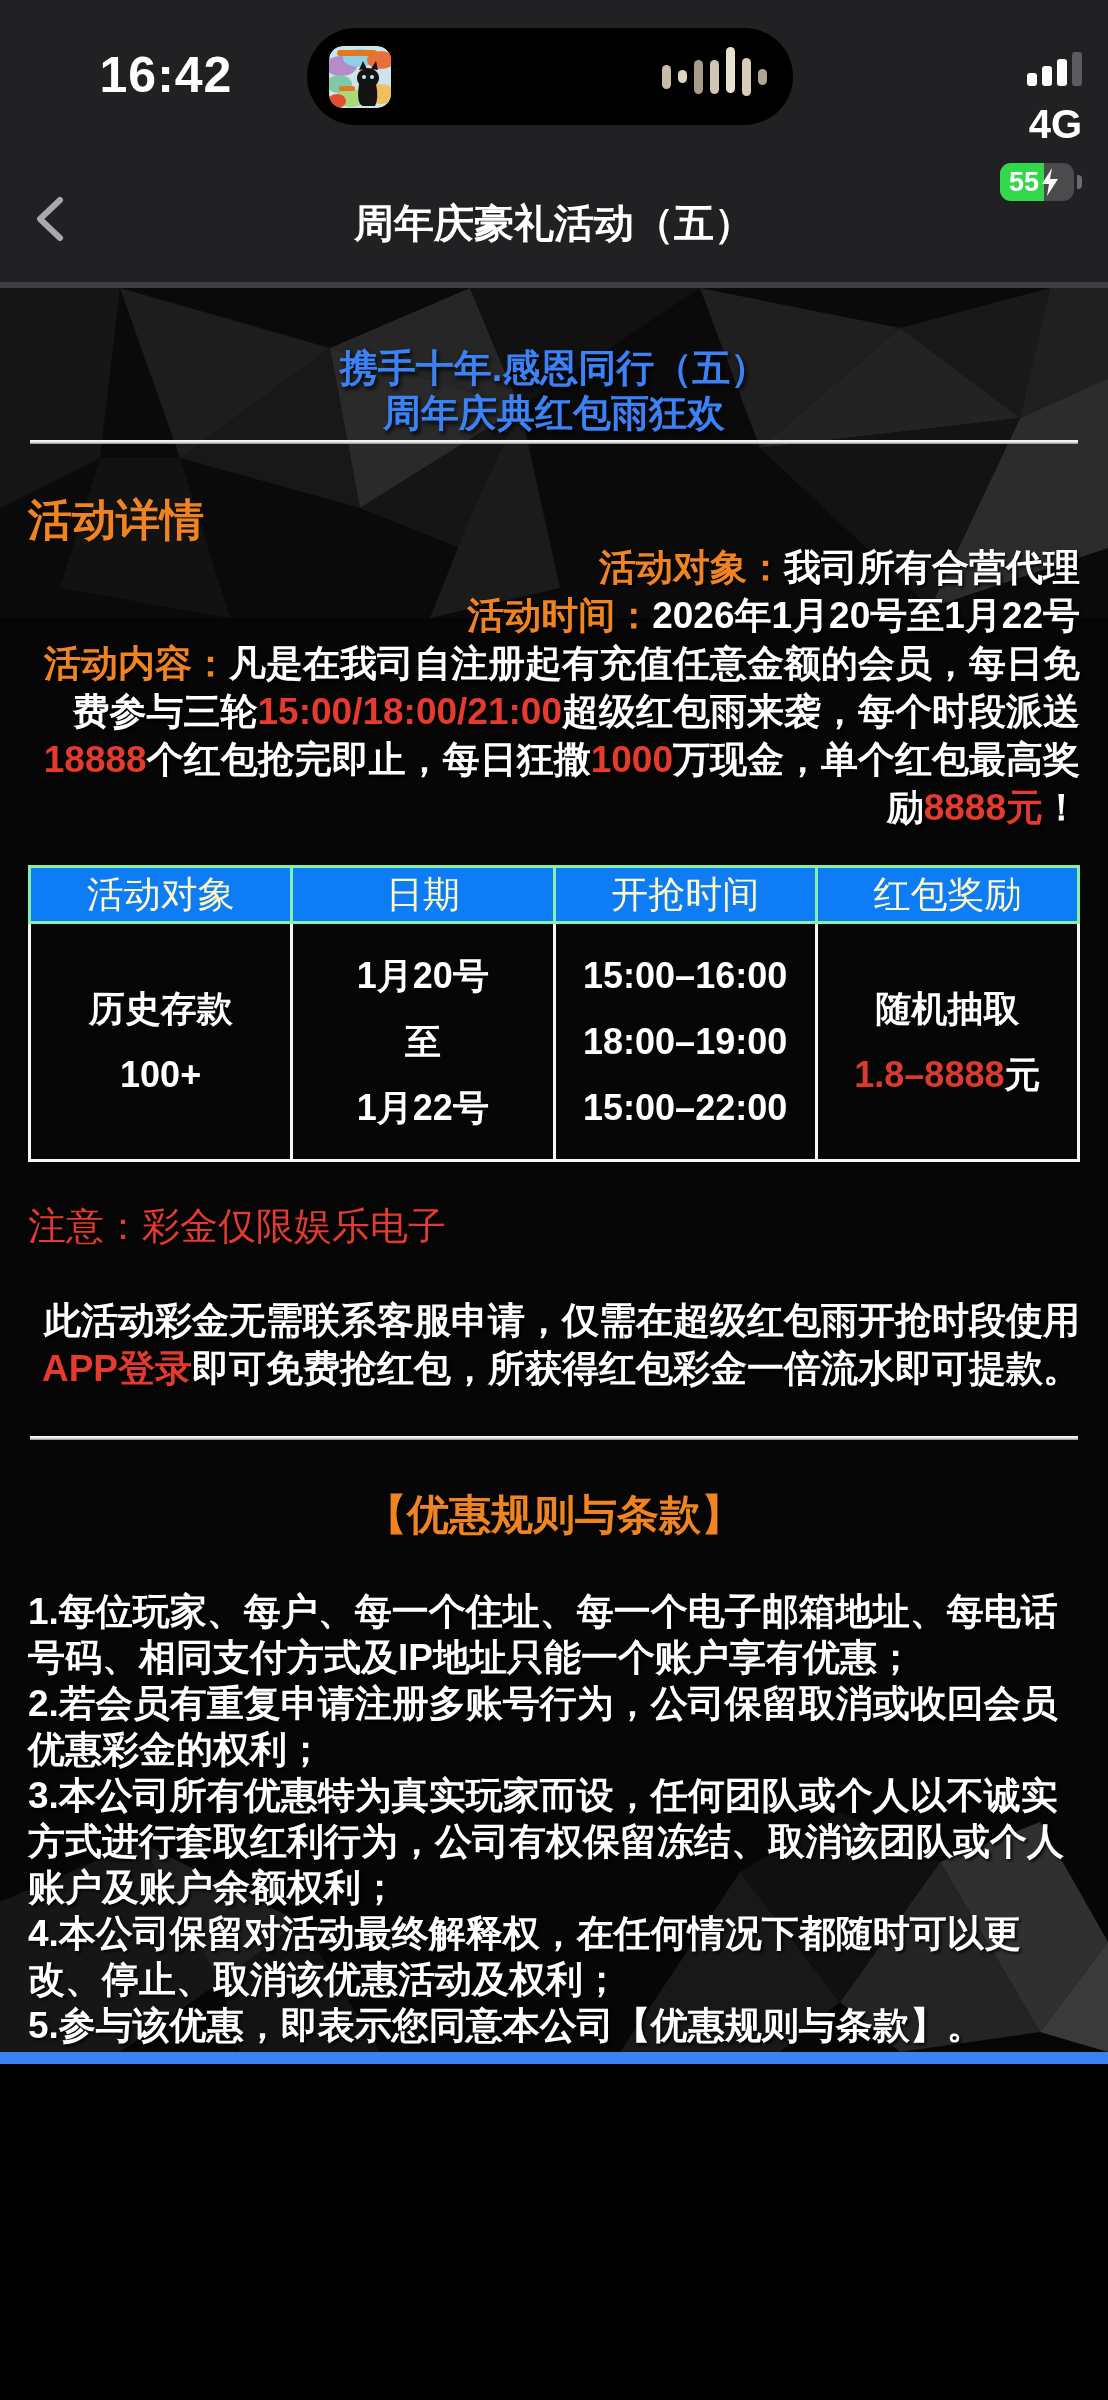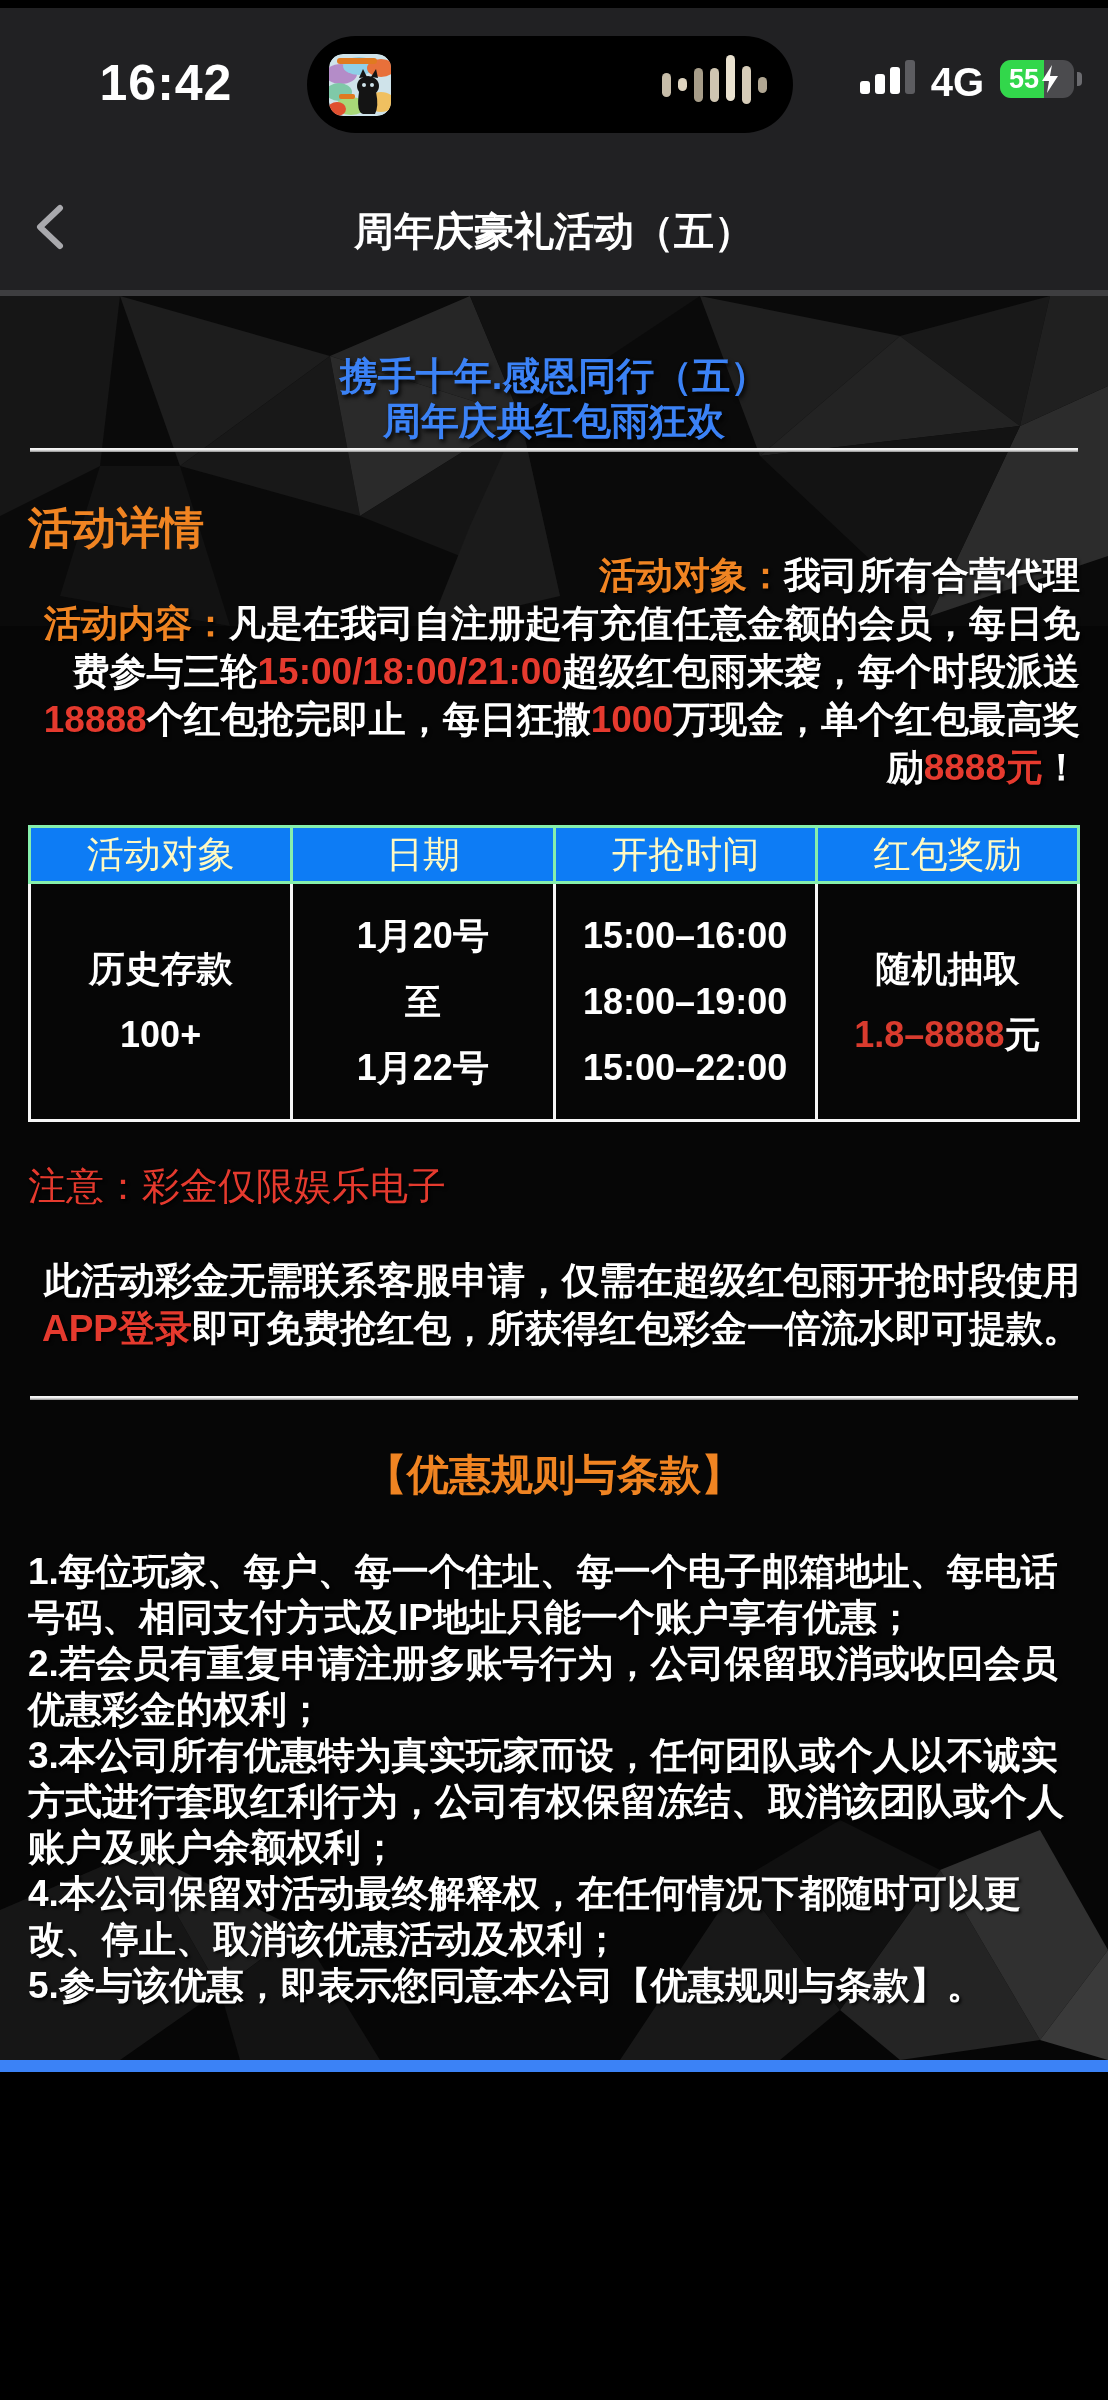--- a/index.html
+++ b/index.html
@@ -1,30 +1,30 @@
 <!DOCTYPE html>
 <html><head>
 <meta charset="utf-8">
 <style>
   * { margin:0; padding:0; box-sizing:border-box; }
   html,body { width:1108px; height:2400px; background:#000; }
   body { font-family:"Liberation Sans","DejaVu Sans",sans-serif; }
-  .phone { position:relative; width:1108px; height:2064px; overflow:hidden; background:#060606;margin-top:8px; }
+  .phone { position:relative; width:1108px; height:2064px; overflow:hidden; background:#060606; }
 
   
   .header { position:absolute; top:0; left:0; width:100%; height:288px; background:#212123; }
   .header-border { position:absolute; bottom:0; left:0; width:100%; height:6px; background:#3e3e40; }
   .status-time { position:absolute; left:96px; top:46px; width:140px; text-align:center;
                  color:#fff; font-size:50px; font-weight:bold; letter-spacing:1px; }
   .island { position:absolute; left:307px; top:28px; width:486px; height:97px; border-radius:49px;
             background:#000; display:flex; align-items:center; }
   .island .app-icon { width:62px; height:62px; margin-left:22px; border-radius:14px; overflow:hidden; }
   .waveform { position:absolute; right:26px; top:0; height:97px; display:flex; align-items:center; gap:7px; }
   .waveform i { display:block; width:9px; border-radius:5px; }
-  .status-right { position:absolute; right:26px; top:52px; height:50px; display:flex; align-items:flex-start; gap:16px; }
+  .status-right { position:absolute; right:26px; top:52px; height:50px; display:flex; align-items:flex-end; gap:16px;flex-direction:column; }
   .signal { display:flex; align-items:flex-end; gap:5px; height:34px; }
   .signal i { display:block; width:10px; border-radius:3px; background:#fff; }
   .signal i.s1{height:13px;} .signal i.s2{height:20px;} .signal i.s3{height:27px;}
   .signal i.s4{height:34px; background:#5c5c60;}
   .net-label { color:#fff; font-size:40px; font-weight:bold; }
   .battery { position:relative; width:74px; height:38px; border-radius:11px; background:#4b4b4e; overflow:hidden; }
   .battery .fill { position:absolute; left:0; top:0; bottom:0; width:44px; background:#32d74b; }
   .battery .pct { position:absolute; left:2px; top:0; width:44px; height:38px; line-height:38px; text-align:center;
                   color:#fff; font-size:27px; font-weight:bold; z-index:2; }
   .battery .bolt { position:absolute; left:40px; top:5px; z-index:3; }
@@ -190,20 +190,23 @@
         <div>携手十年.感恩同行（五）</div>
         <div>周年庆典红包雨狂欢</div>
       </div>
       <div class="divider"></div>
 
       <div class="details-heading">活动详情</div>
 
       <div class="body-line">
         <span class="lbl-orange">活动对象：</span><span>我司所有合营代理</span>
       </div>
+      <div class="body-line">
+        <span class="lbl-orange">活动时间：</span><span>2026年1月20号至1月22号</span>
+      </div>
       <div class="body-par">
         <span class="lbl-orange">活动内容：</span><span class="seg-white">凡是在我司自注册起有充值任意金额的会员，每日免费参与三轮</span><span class="seg-red">15:00/18:00/21:00</span><span class="seg-white">超级红包雨来袭，每个时段派送</span><span class="seg-red">18888</span><span class="seg-white">个红包抢完即止，每日狂撒</span><span class="seg-red">1000</span><span class="seg-white">万现金，单个红包最高奖励</span><span class="seg-red">8888元</span><span class="seg-white">！</span>
       </div>
 
       <table class="promo">
         <tbody>
             <tr>
           <th>活动对象</th>
           <th>日期</th>
           <th>开抢时间</th>

